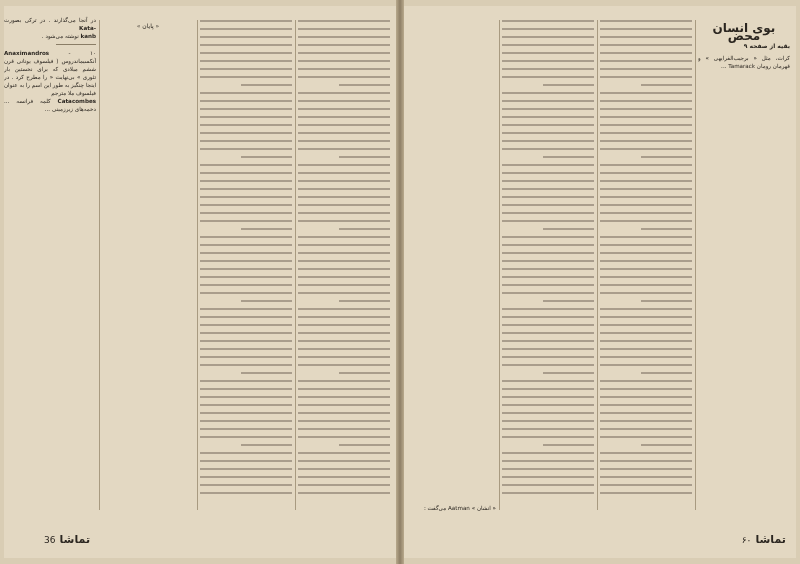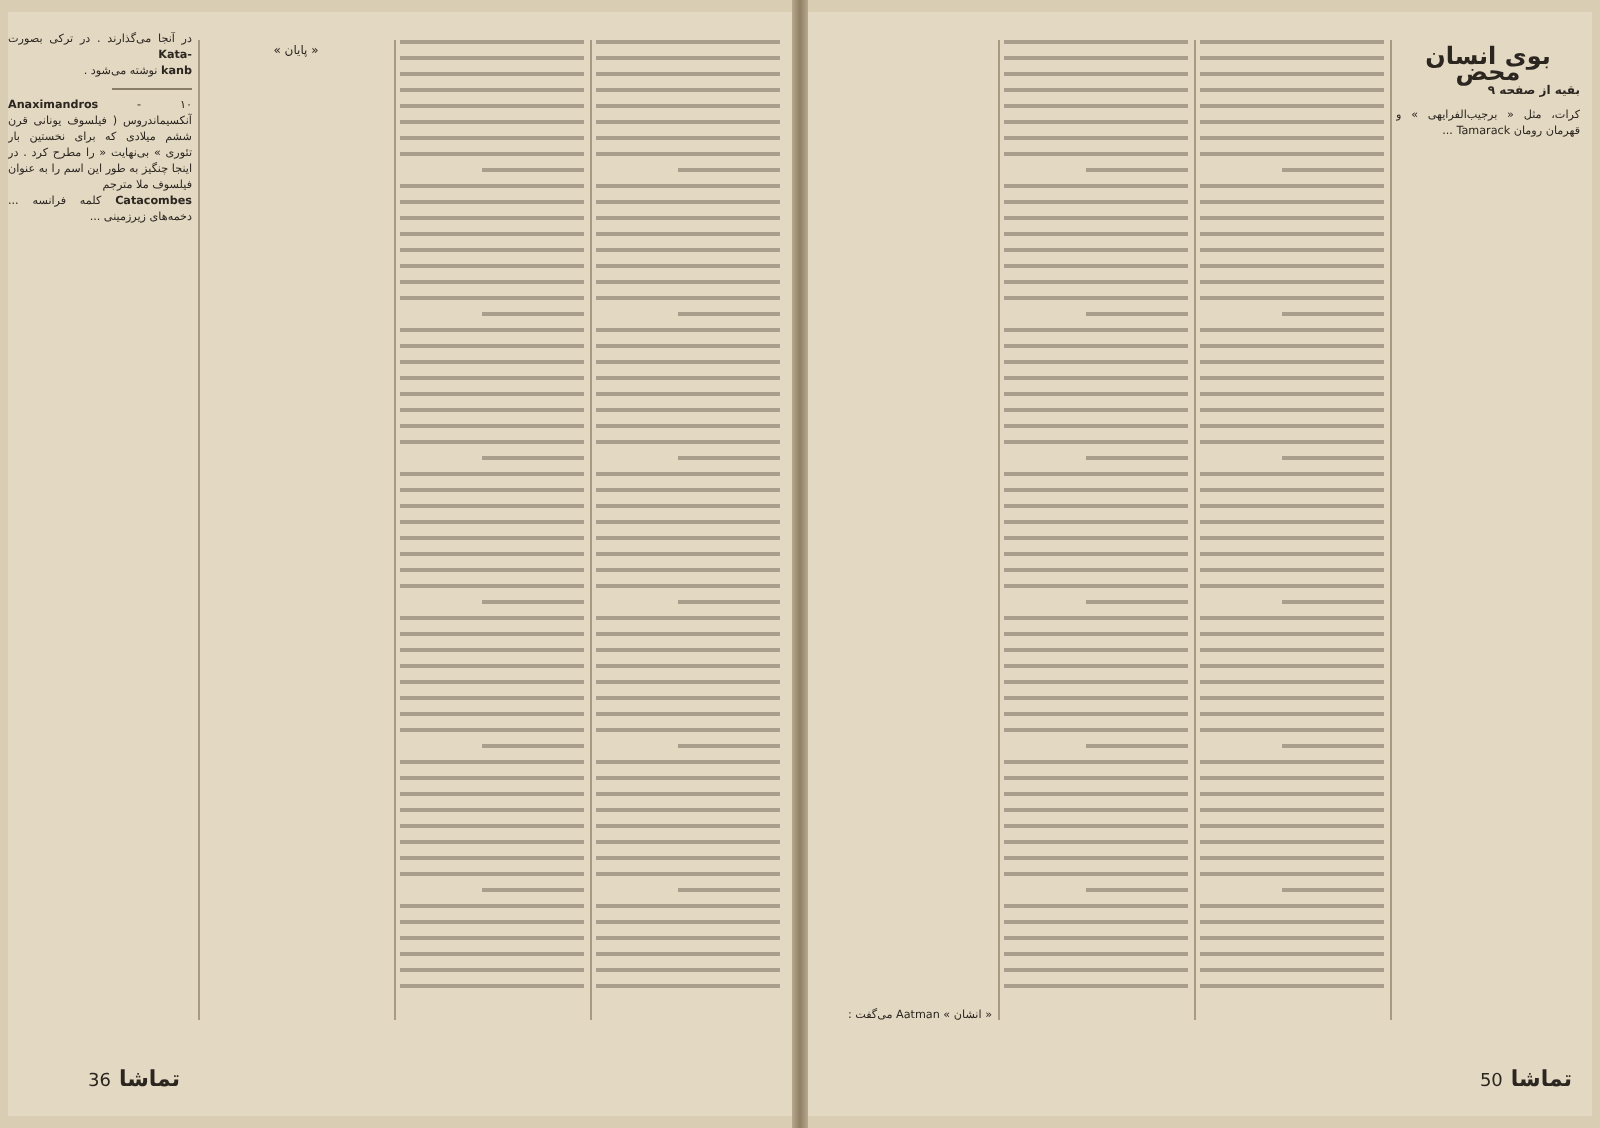--- a/index.html
+++ b/index.html
@@ -334,16 +334,16 @@
         <span class="filler-line" style="border-bottom: 2px solid rgba(60, 50, 40, 0.35); height: 6px; margin-bottom: 2px; width: 100%; margin-left: auto;"></span>
         <span class="filler-line" style="border-bottom: 2px solid rgba(60, 50, 40, 0.35); height: 6px; margin-bottom: 2px; width: 100%; margin-left: auto;"></span>
         <span class="filler-line" style="border-bottom: 2px solid rgba(60, 50, 40, 0.35); height: 6px; margin-bottom: 2px; width: 100%; margin-left: auto;"></span>
       </div>
     <div class="col-rule" style="right:296px"></div>
     <div class="col" style="right:300px">
       <div style="position:absolute; bottom:4px; right:0; left:0">« انشان » Aatman می‌گفت :</div>
     </div>
     <div class="footer" style="right:10px">
       <span class="logo">تماشا</span>
-      <span class="pageno">50</span>
+      <span class="pageno">۶۰</span>
     </div>
   </div>
 </div>
 
 </body></html>

